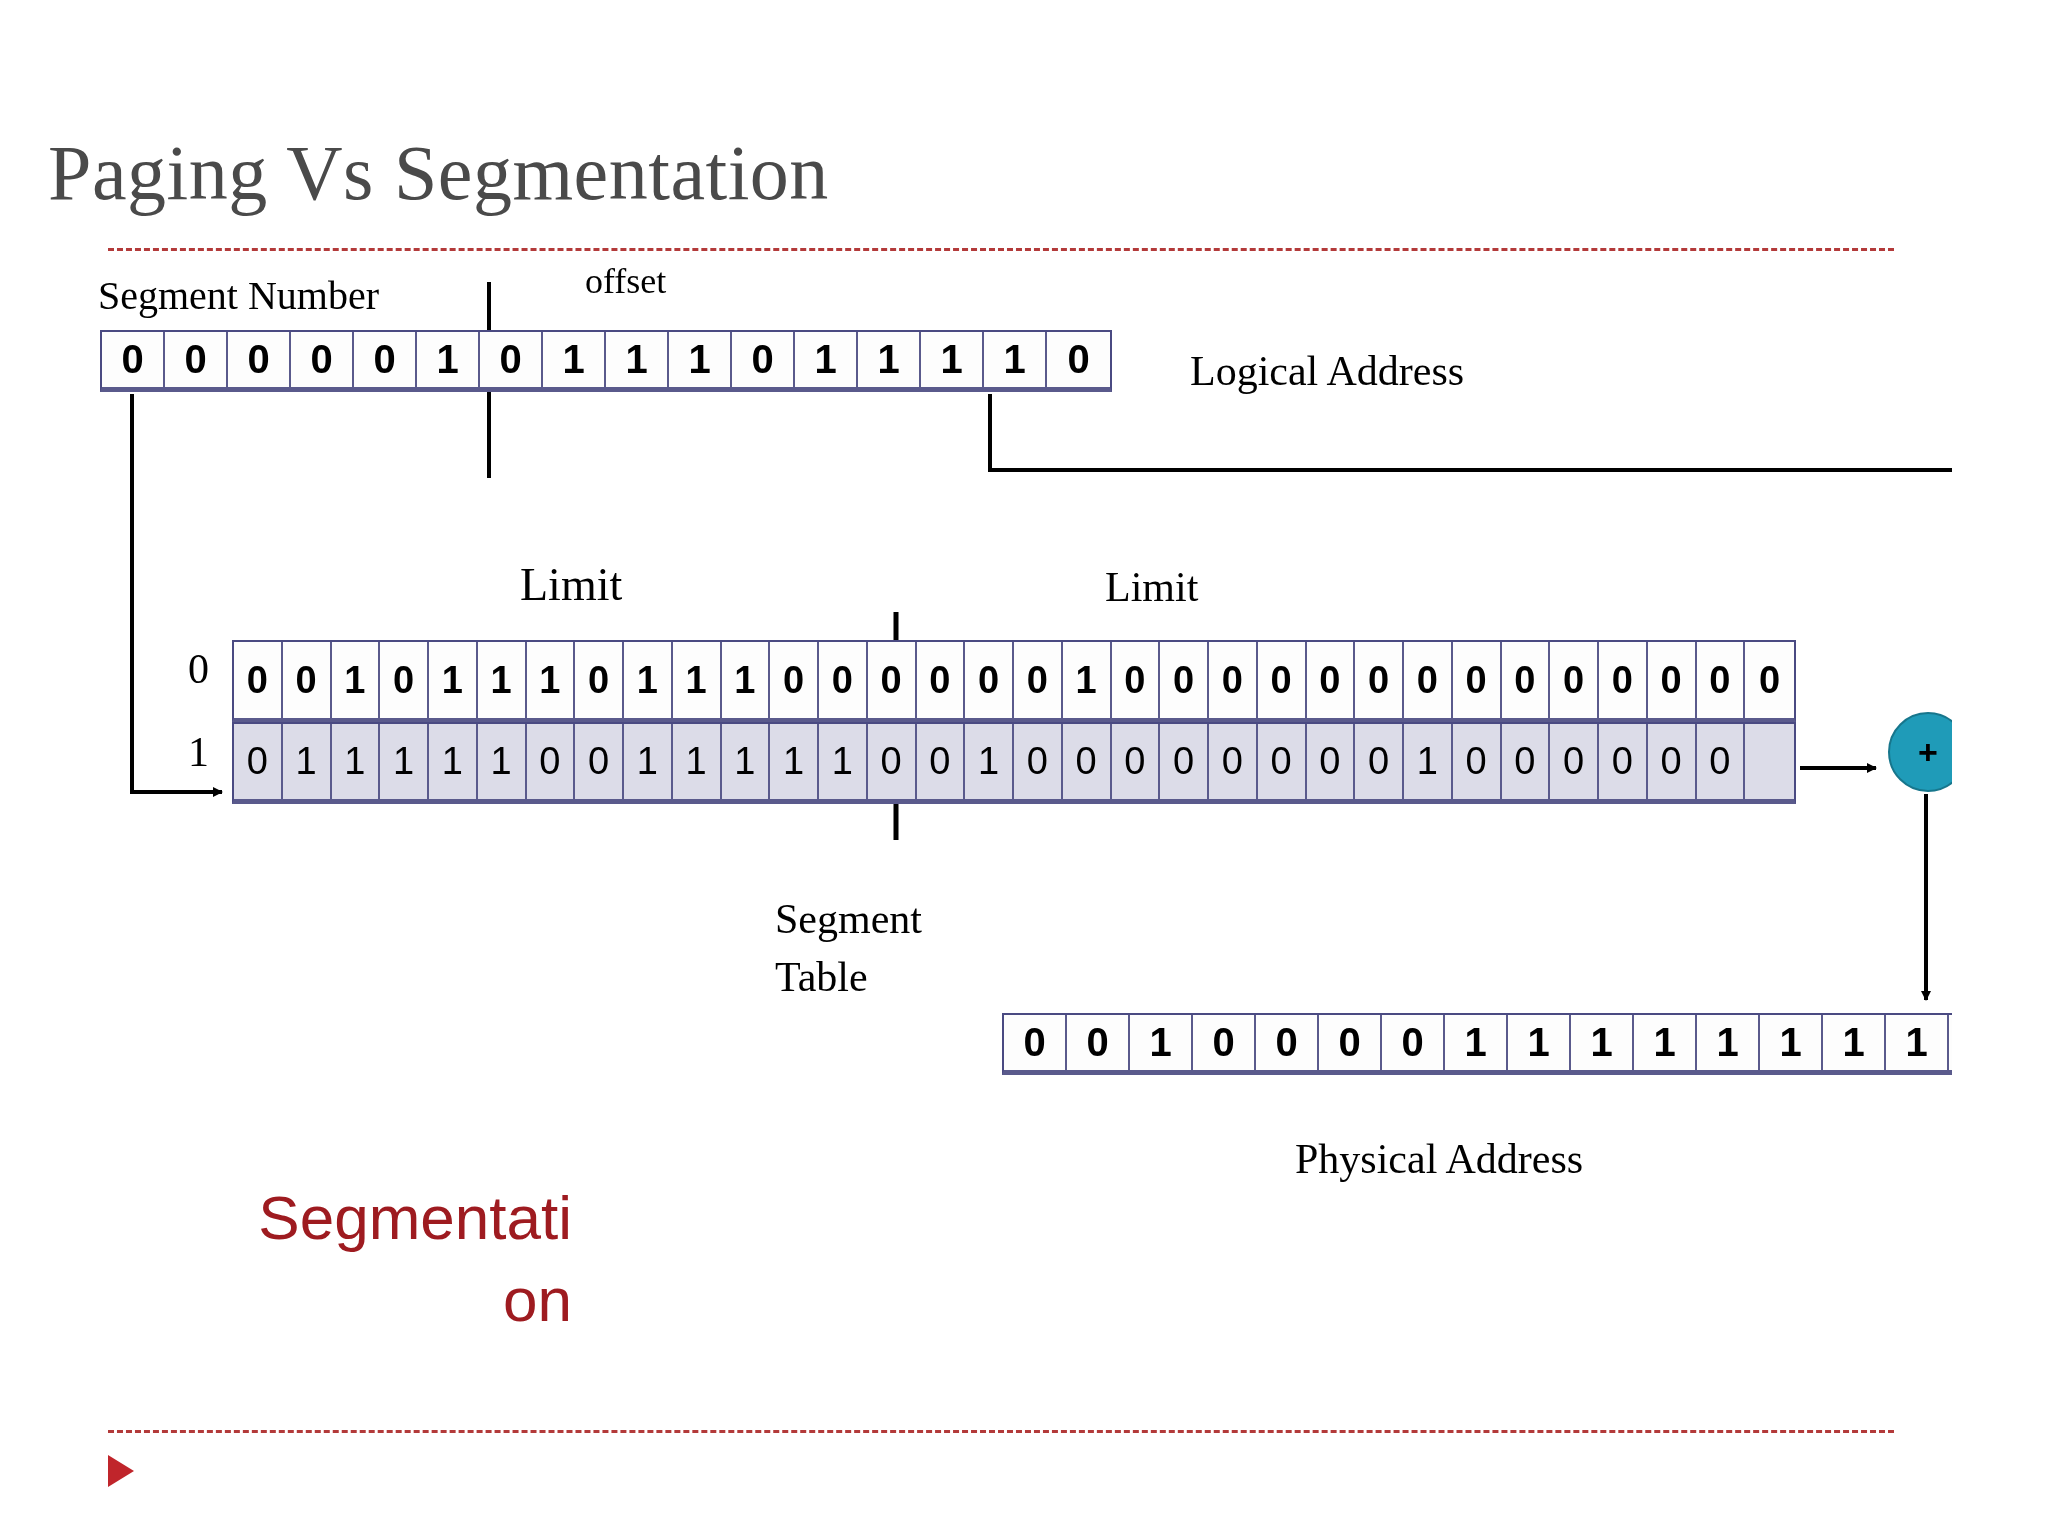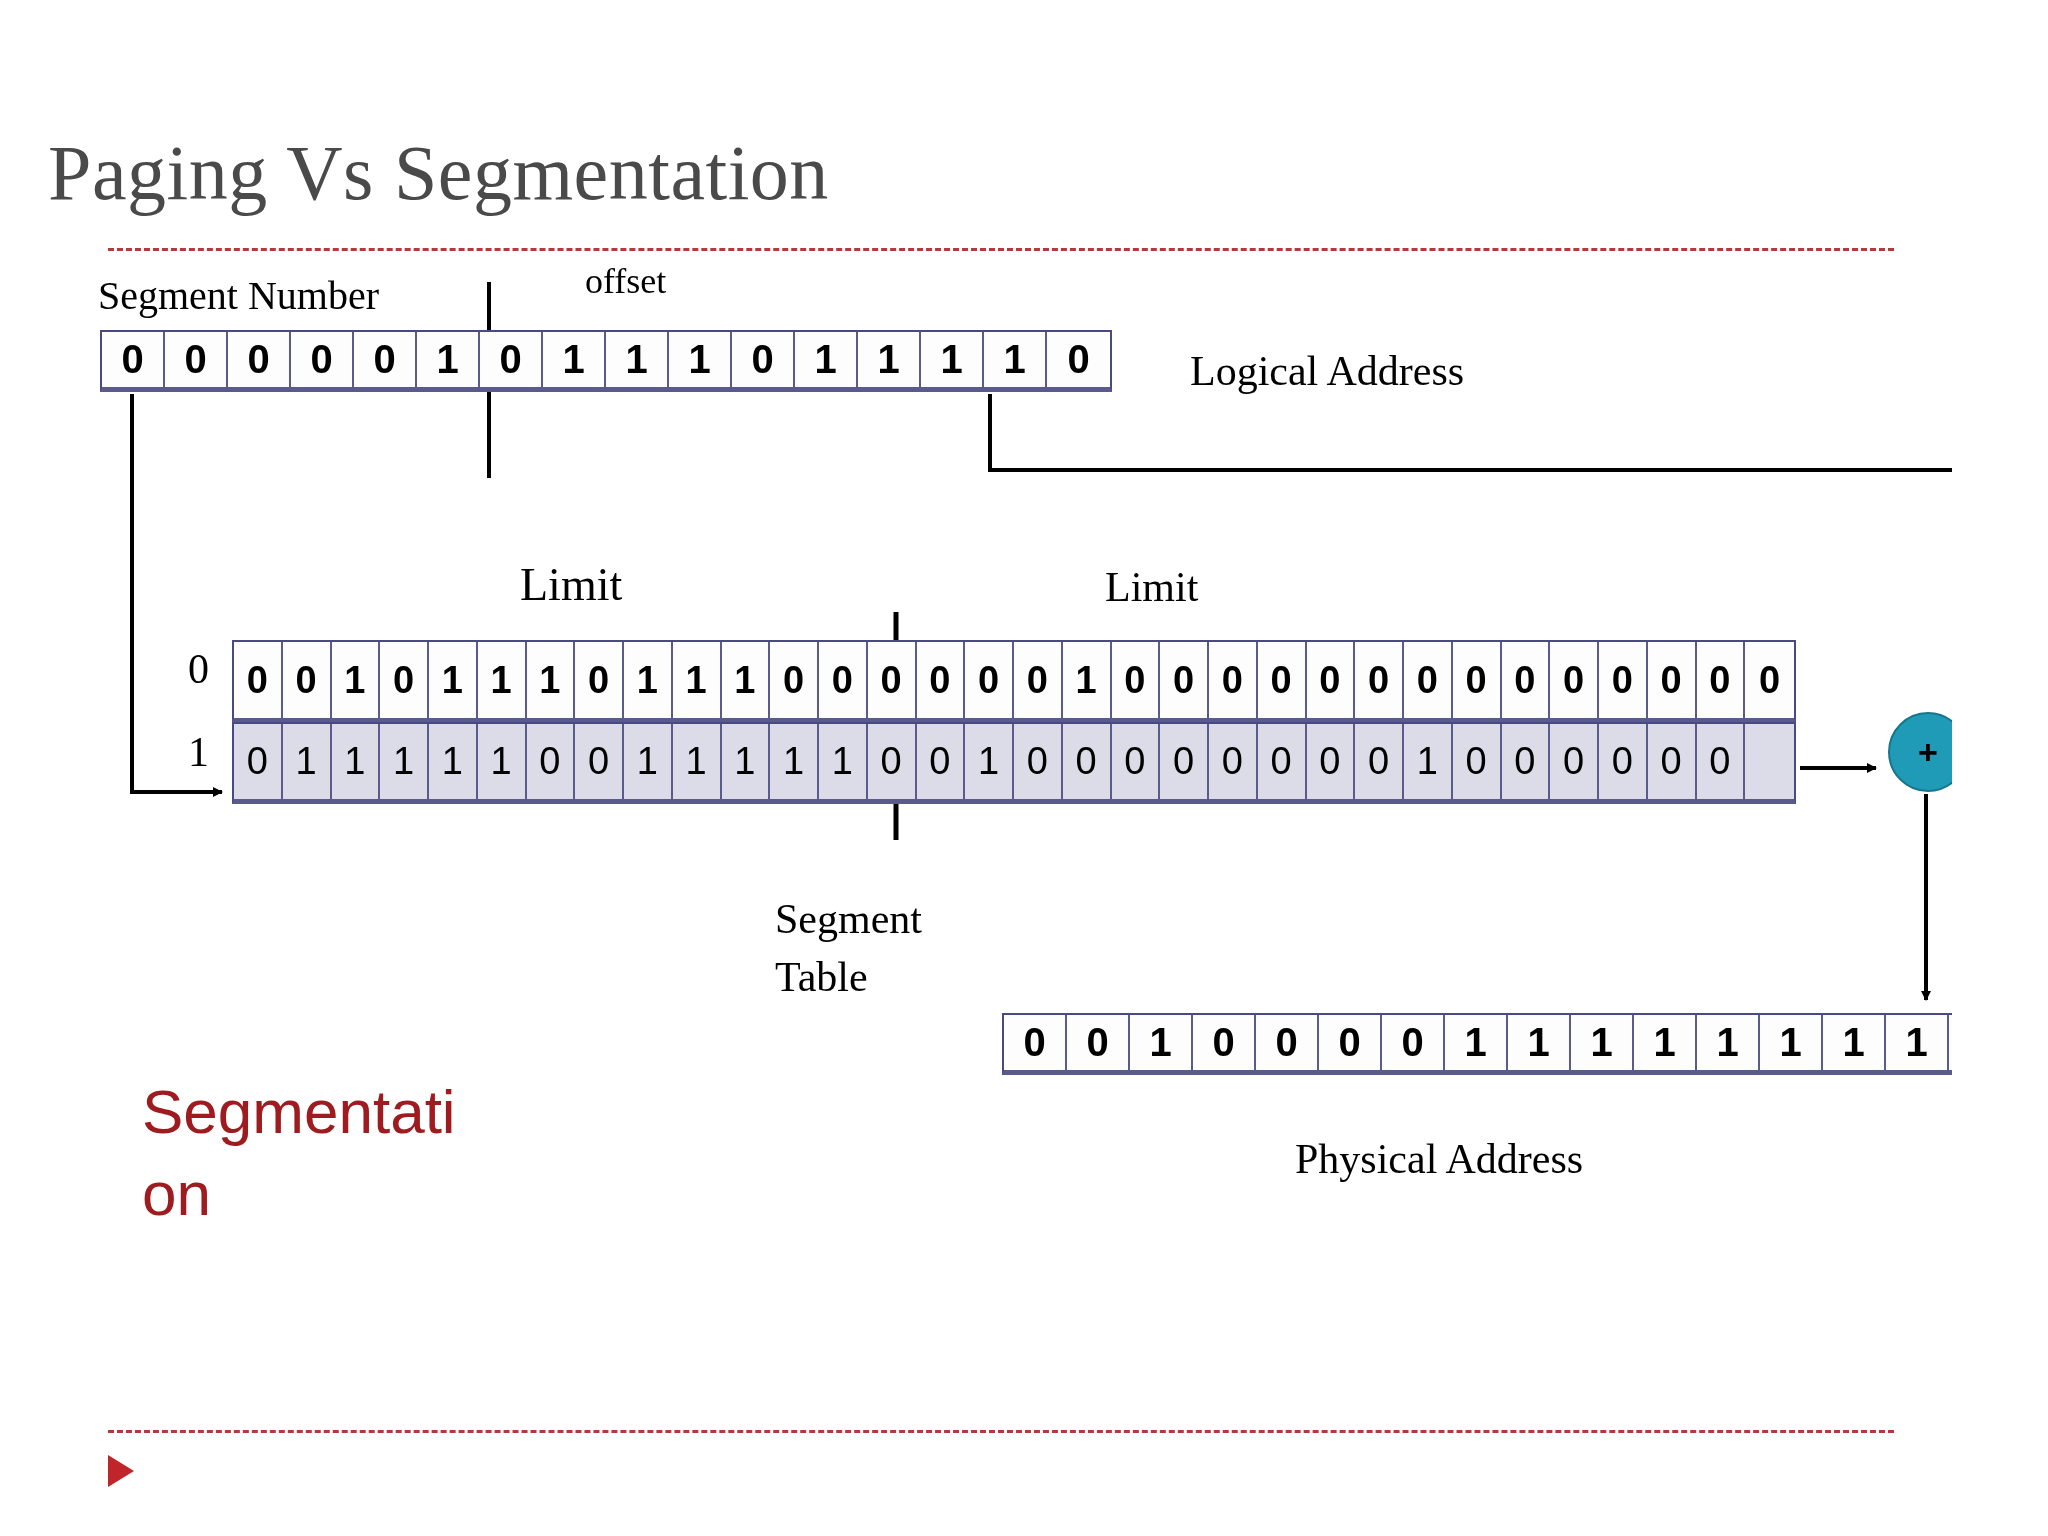--- a/index.html
+++ b/index.html
@@ -142,26 +142,27 @@
   #lbl-limit    { left: 520px; top: 558px;  font-size: 46px; }
   #lbl-base     { left: 1105px; top: 563px; font-size: 42px; }
   #lbl-idx0     { left: 188px; top: 645px;  font-size: 42px; }
   #lbl-idx1     { left: 188px; top: 728px;  font-size: 42px; }
   #lbl-segtable { left: 775px; top: 890px;  font-size: 42px; line-height: 58px; }
   #lbl-physical { left: 1295px; top: 1135px; font-size: 42px; }
 
   #lbl-segmentation {
     position: absolute;
     left: 142px;
-    top: 1071px;
+    top: 1177px;
     width: 430px;
     font-size: 62px;
     color: #9e1b20;
     line-height: 82px;
     white-space: pre-wrap;
+    text-align: right;
   }
 
   
   #wires {
     position: absolute;
     left: 0; top: 0;
     width: 2048px; height: 1536px;
     pointer-events: none;
   }
 

